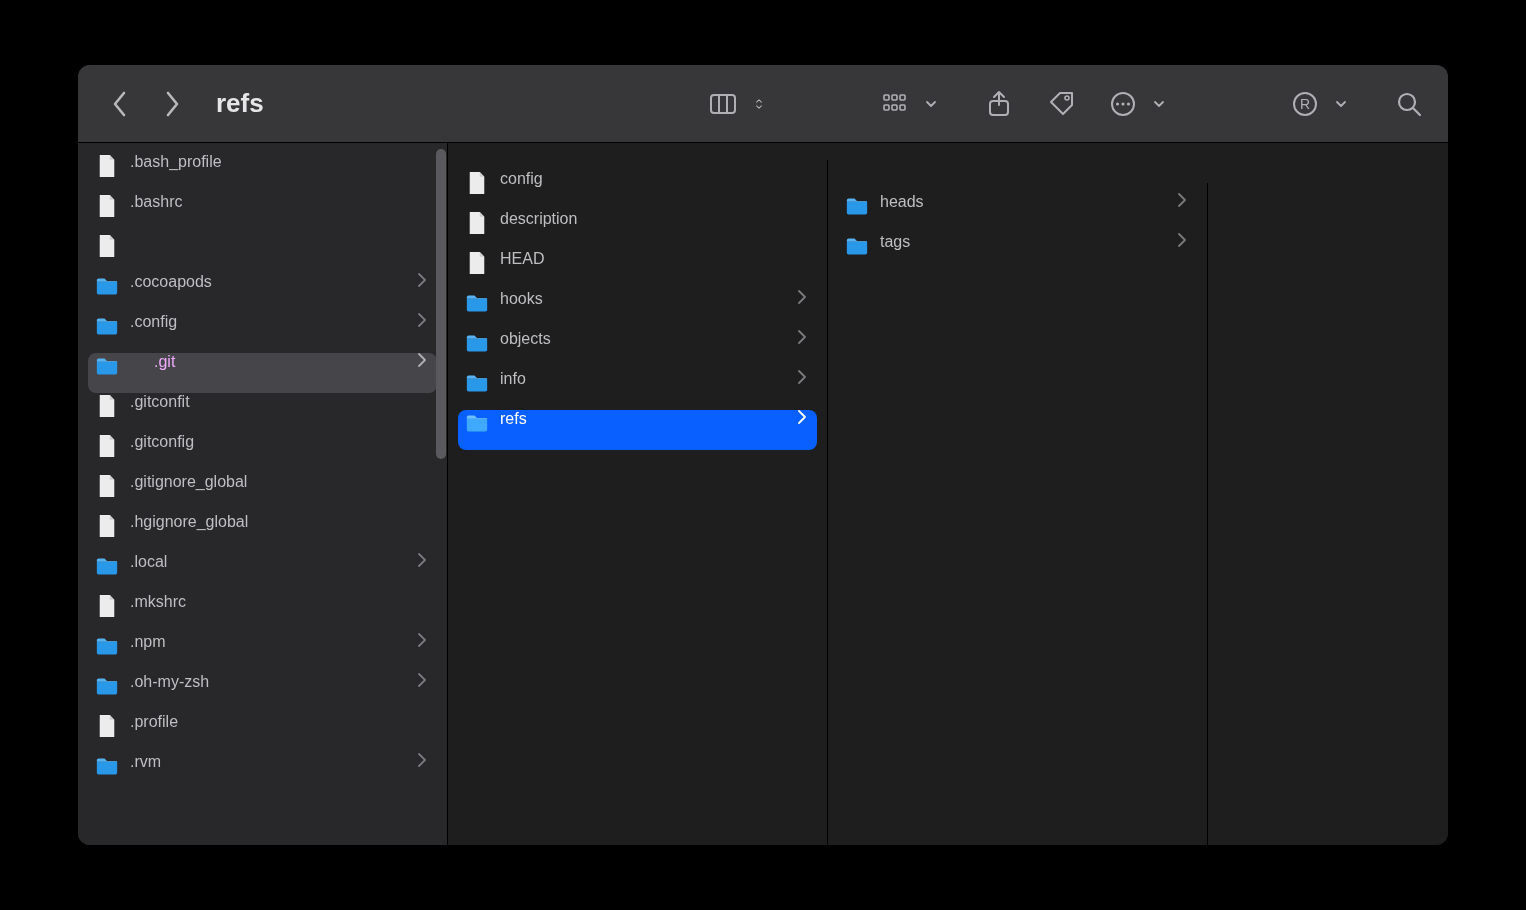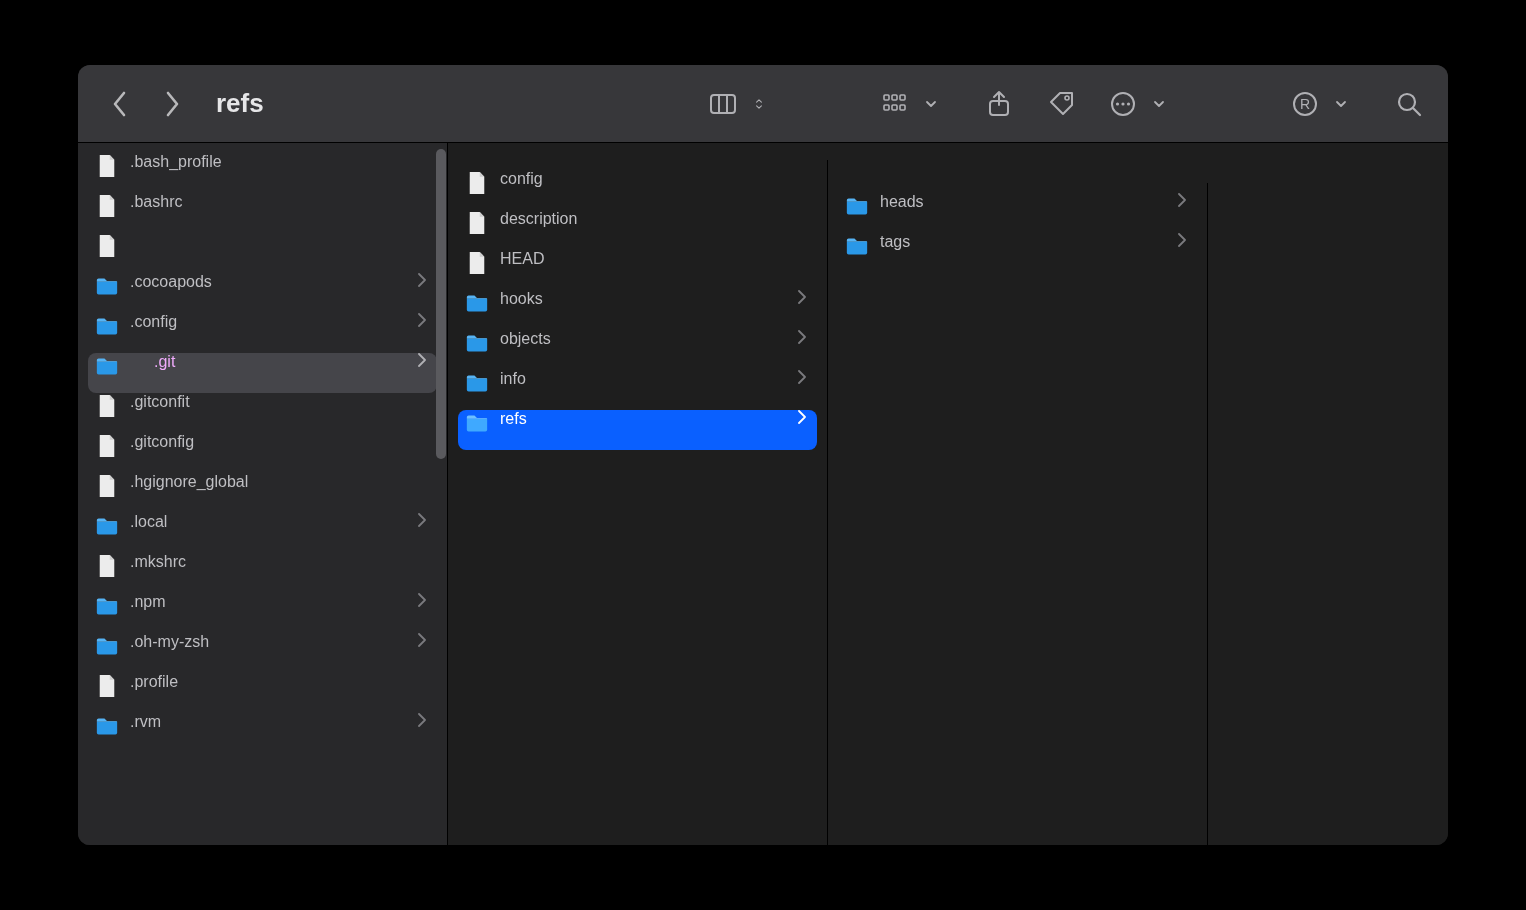--- a/index.html
+++ b/index.html
@@ -309,20 +309,29 @@
           </span>
           <span class="label">.gitconfig</span>
         </div>
         <div class="item">
           <span class="icon">
             <svg class="file-icon" viewBox="0 0 22 26" width="20" height="24">
               <path d="M3 1 H14 L19 6 V25 H3 Z" fill="#ececec"></path>
               <polygon points="14,1 19,6 14,6" fill="#cfcfcf"></polygon>
             </svg>
           </span>
+          <span class="label">.gitignore_global</span>
+        </div>
+        <div class="item">
+          <span class="icon">
+            <svg class="file-icon" viewBox="0 0 22 26" width="20" height="24">
+              <path d="M3 1 H14 L19 6 V25 H3 Z" fill="#ececec"></path>
+              <polygon points="14,1 19,6 14,6" fill="#cfcfcf"></polygon>
+            </svg>
+          </span>
           <span class="label">.hgignore_global</span>
         </div>
         <div class="item">
           <span class="icon">
             <svg class="folder-icon" viewBox="0 0 26 22" width="24" height="20">
               <path class="fbody" d="M1 6 H25 V19 a2 2 0 0 1 -2 2 H3 a2 2 0 0 1 -2 -2 Z"></path>
               <path class="ftab" d="M1 6 V4 a2 2 0 0 1 2 -2 H10 L13 5 H24 a1 1 0 0 1 1 1 H1 Z"></path>
             </svg>
           </span>
           <span class="label">.local</span>

